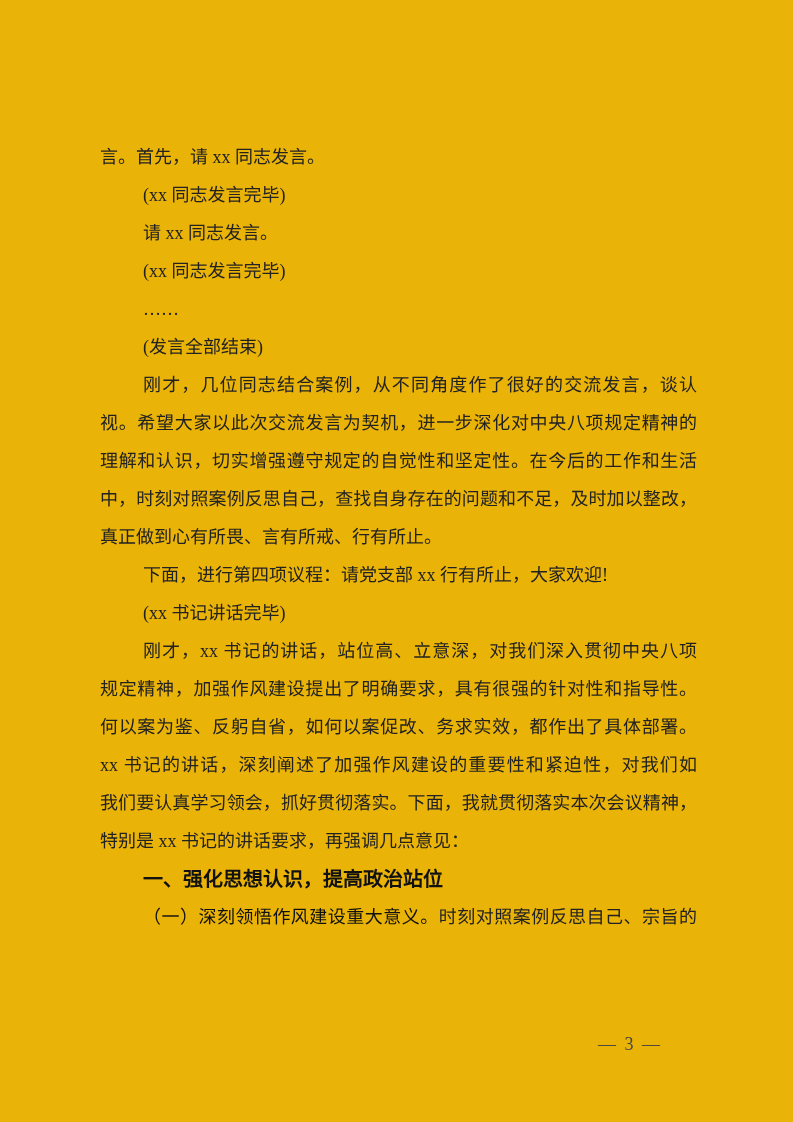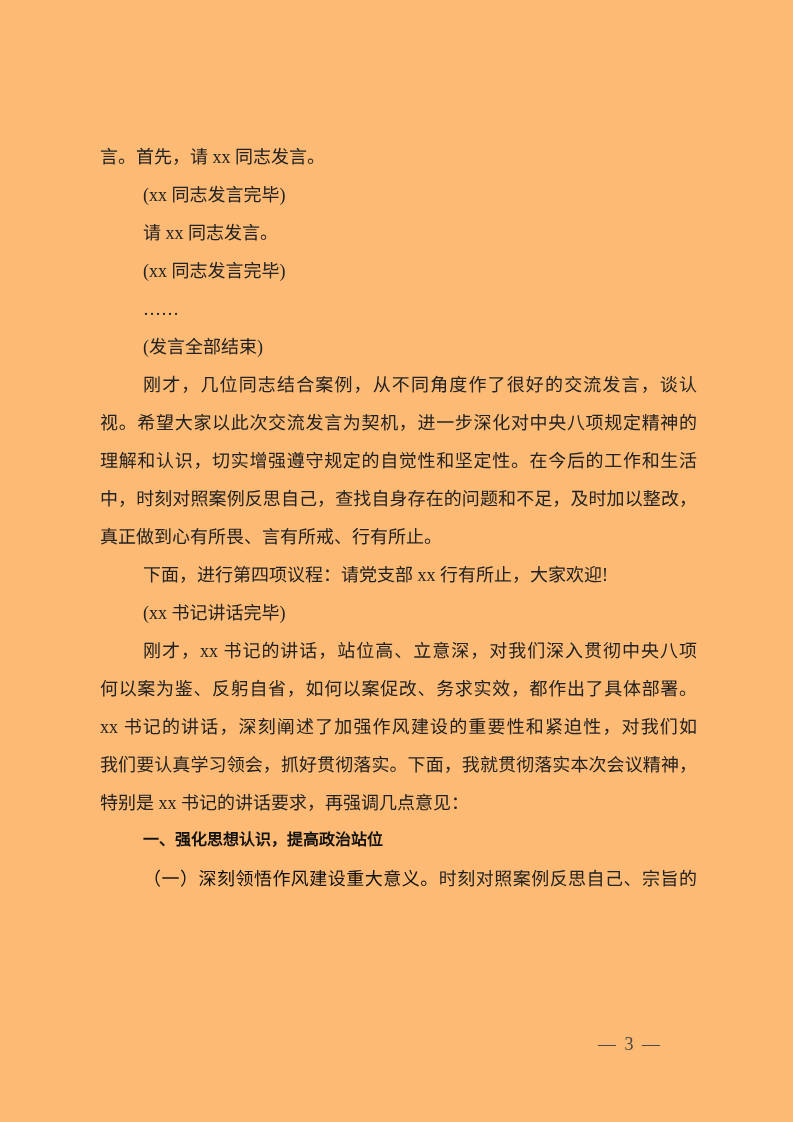--- a/index.html
+++ b/index.html
@@ -4,21 +4,21 @@
 <style>
   html, body {
     margin: 0;
     padding: 0;
     background: #ffffff;
   }
   .page {
     position: relative;
     width: 793px;
     height: 1122px;
-    background: #fdba74;
+    background: #eab308;
     overflow: hidden;
     font-family: "Liberation Serif", "DejaVu Serif", serif;
   }
   .doc-body {
     position: absolute;
     left: 100px;
     top: 138px;
     width: 597px;
   }
   .line {
@@ -31,23 +31,23 @@
   }
   .line.indent {
     text-indent: 43px;
   }
   .line.justify {
     text-align: justify;
     text-align-last: justify;
     text-justify: inter-ideograph;
   }
   .line.heading1 {
-    font-family: Liberation Mono, monospace;
+    font-family: Liberation Serif, serif;
     font-weight: 700;
-    font-size: 16px;
+    font-size: 20px;
     color: #111111;
   }
   .bold-lead {
     font-weight: 400;
     color: #111111;
   }
   .page-number {
     position: absolute;
     left: 598px;
     top: 1026px;
@@ -71,20 +71,21 @@
       <div class="line body indent"><span>……</span></div>
       <div class="line body indent"><span>(发言全部结束)</span></div>
       <div class="line body indent justify"><span>刚才，几位同志结合案例，从不同角度作了很好的交流发言，谈认识、</span></div>
       <div class="line body justify"><span>视。希望大家以此次交流发言为契机，进一步深化对中央八项规定精神的</span></div>
       <div class="line body justify"><span>理解和认识，切实增强遵守规定的自觉性和坚定性。在今后的工作和生活</span></div>
       <div class="line body justify"><span>中，时刻对照案例反思自己，查找自身存在的问题和不足，及时加以整改，</span></div>
       <div class="line body"><span>真正做到心有所畏、言有所戒、行有所止。</span></div>
       <div class="line body indent"><span>下面，进行第四项议程：请党支部 xx 行有所止，大家欢迎!</span></div>
       <div class="line body indent"><span>(xx 书记讲话完毕)</span></div>
       <div class="line body indent justify"><span>刚才，xx 书记的讲话，站位高、立意深，对我们深入贯彻中央八项</span></div>
+      <div class="line body justify"><span>规定精神，加强作风建设提出了明确要求，具有很强的针对性和指导性。</span></div>
       <div class="line body justify"><span>何以案为鉴、反躬自省，如何以案促改、务求实效，都作出了具体部署。</span></div>
       <div class="line body justify"><span>xx 书记的讲话，深刻阐述了加强作风建设的重要性和紧迫性，对我们如</span></div>
       <div class="line body justify"><span>我们要认真学习领会，抓好贯彻落实。下面，我就贯彻落实本次会议精神，</span></div>
       <div class="line body"><span>特别是 xx 书记的讲话要求，再强调几点意见：</span></div>
       <div class="line heading1 indent"><span>一、强化思想认识，提高政治站位</span></div>
       <div class="line body indent justify"><span class="bold-lead">（一）深刻领悟作风建设重大意义。</span><span>时刻对照案例反思自己、宗旨的重</span></div>
     </div>
   <div class="page-number">— 3 —</div>
 </div>
 

